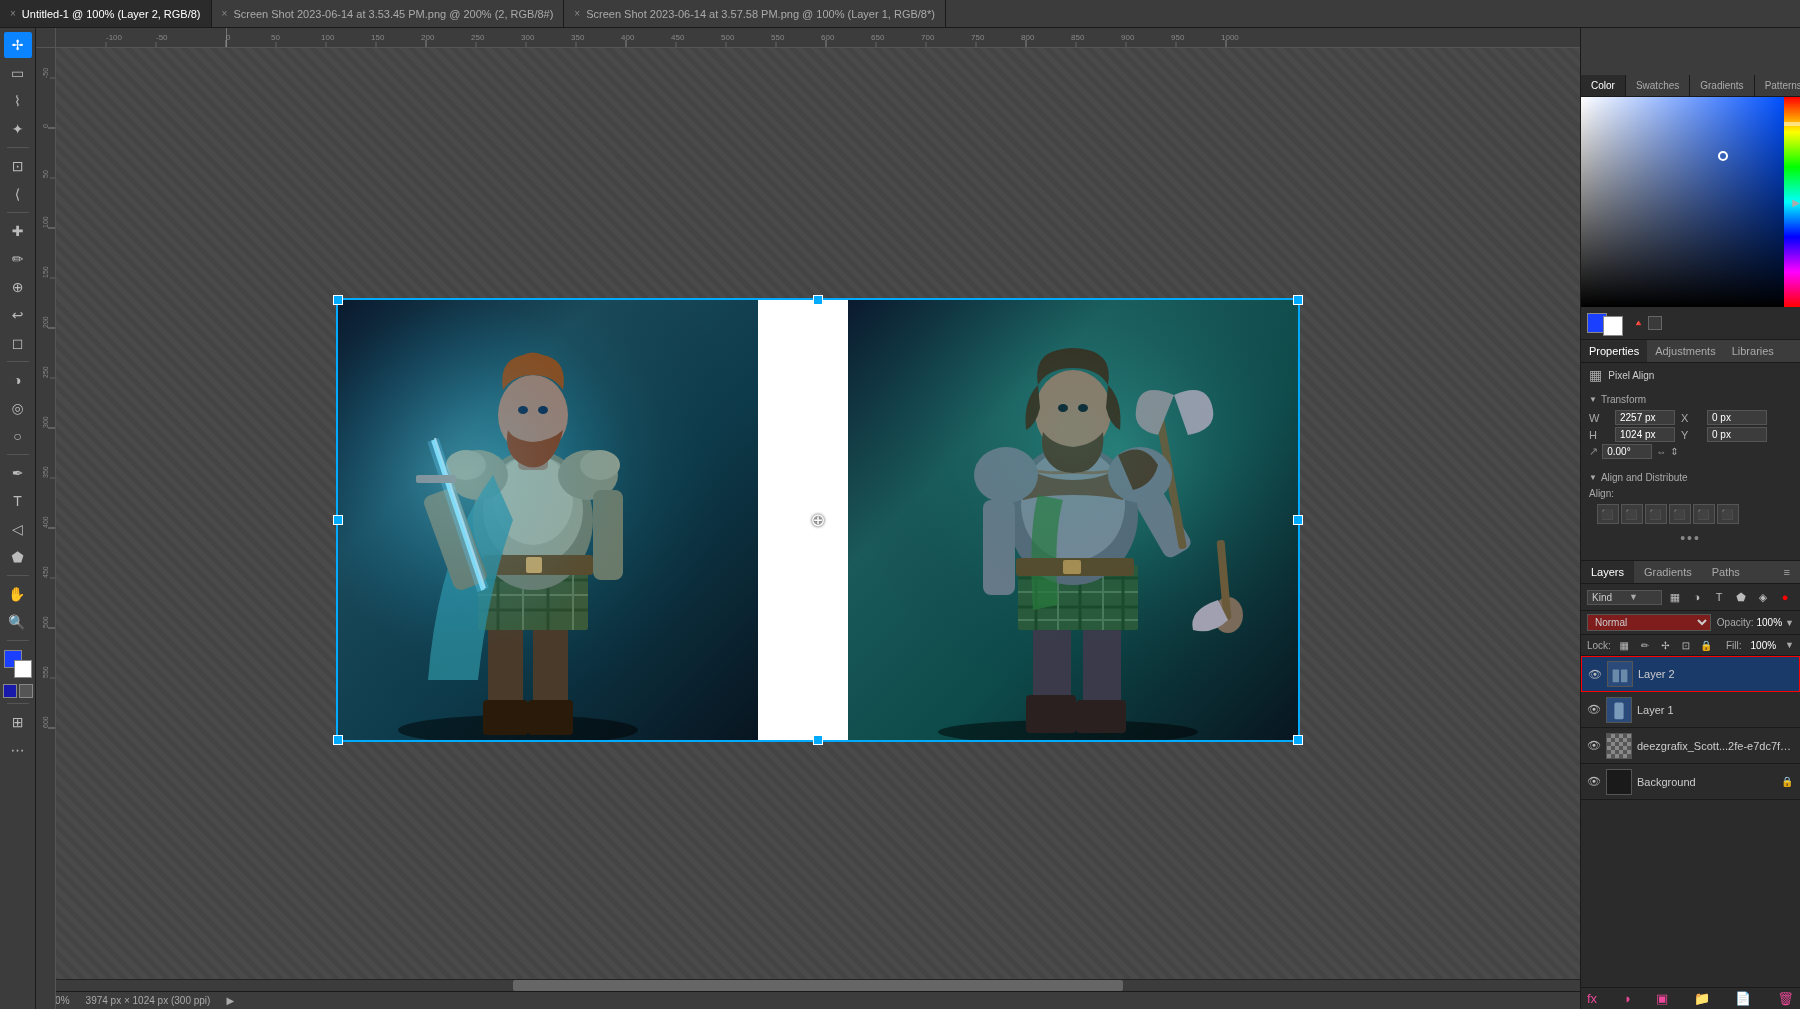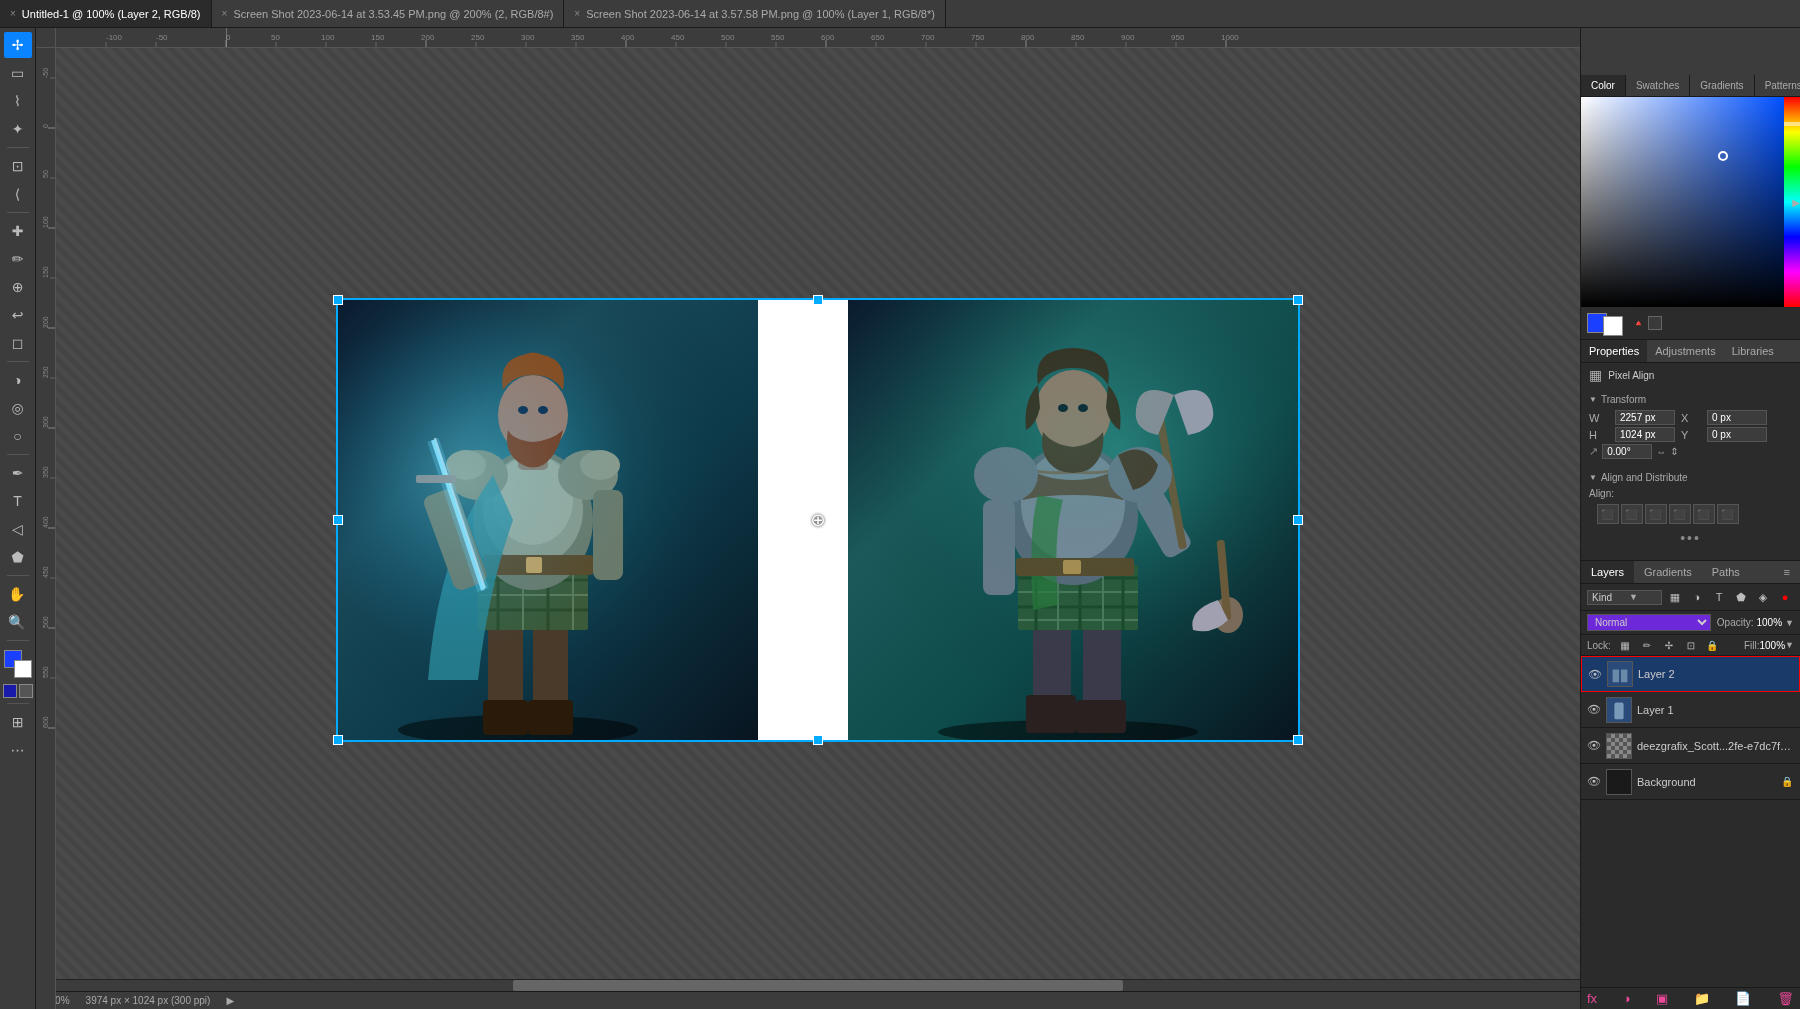--- a/index.html
+++ b/index.html
@@ -426,21 +426,21 @@
 
     .layers-blend-row {
       display: flex;
       align-items: center;
       padding: 3px 6px;
       gap: 6px;
       border-bottom: 1px solid #1a1a1a;
       flex-shrink: 0;
     }
     .blend-select {
-      background: #6d28d9;
+      background: #7f1d1d;
       border: 1px solid #555;
       color: #ccc;
       font-size: 10px;
       padding: 1px 3px;
       flex: 1;
     }
     .opacity-row {
       display: flex;
       align-items: center;
       gap: 3px;
@@ -464,21 +464,21 @@
       display: flex;
       align-items: center;
       justify-content: center;
       cursor: pointer;
       font-size: 10px;
       color: #bbb;
     }
     .fill-row {
       display: flex;
       align-items: flex-start;
-      gap: 0;
+      gap: 9px;
       font-size: 10px;
       color: #aaa;
     }
 
     .layers-list {
       flex: 1;
       overflow-y: auto;
     }
     .layer-item {
       display: flex;

